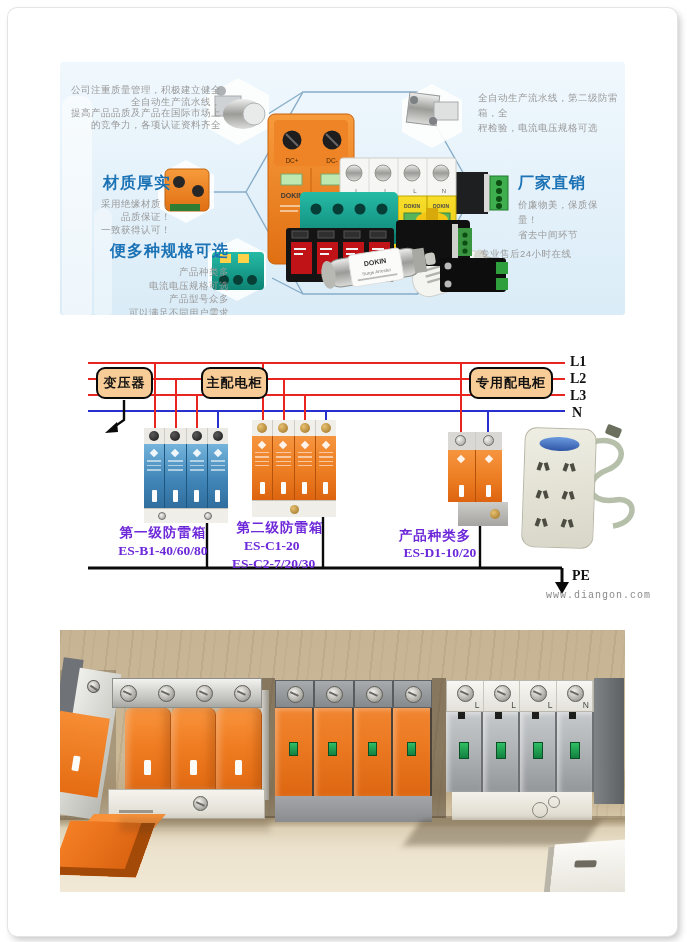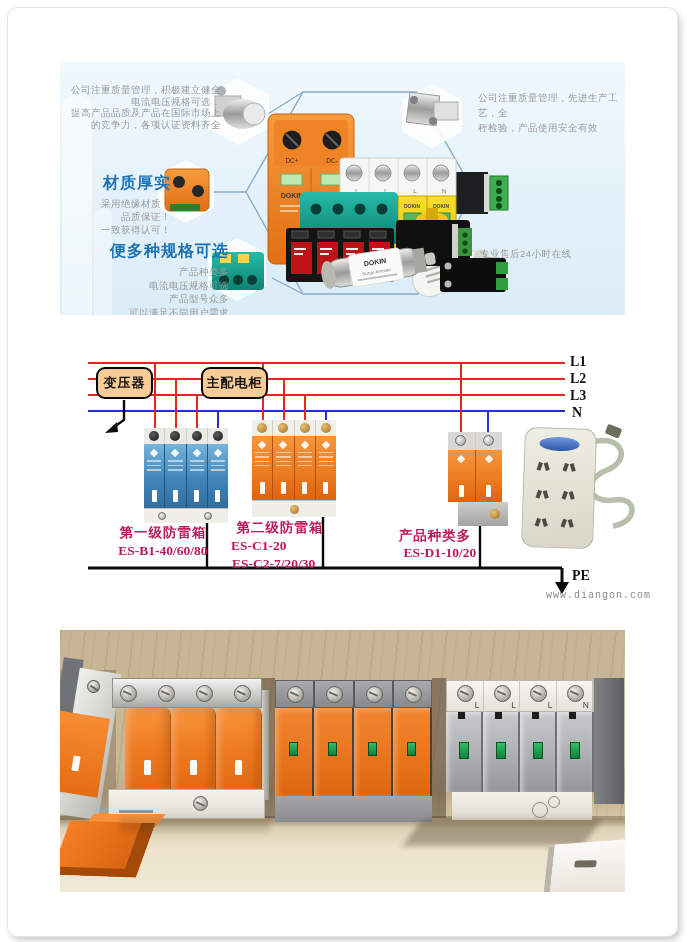--- a/index.html
+++ b/index.html
@@ -19,21 +19,21 @@
   .feat.right .l{line-height:15px;}
   .feat .t{margin-bottom:5px;}
   .collage{position:absolute;left:0;top:0;}
 
   
   .diagram{position:absolute;left:0;top:332px;width:669px;height:290px;background:#fff;}
   .dsvg{position:absolute;left:0;top:0;}
   .dbox{position:absolute;top:27px;height:32px;background:#f8cc96;border:2px solid #0a0a0a;border-radius:9px;
         display:flex;align-items:center;justify-content:center;font-size:13px;font-weight:bold;color:#111;letter-spacing:1px;box-sizing:border-box;}
   .buslab{position:absolute;font-family:"Liberation Serif",serif;font-weight:bold;font-size:14px;color:#111;}
-  .spdlab{position:absolute;font-weight:bold;color:#be185d;}
+  .spdlab{position:absolute;font-weight:bold;color:#6d28d9;}
   .spdlab.cn{font-size:13.5px;letter-spacing:1px;text-align:center;}
   .spdlab.model{font-family:"Liberation Serif",serif;font-size:13.5px;}
   .pe{position:absolute;font-family:"Liberation Serif",serif;font-weight:bold;font-size:14px;color:#111;}
   .wm{position:absolute;font-family:"Liberation Mono",monospace;font-size:10px;color:#8a8a8a;letter-spacing:1px;}
 
   
   .dev{position:absolute;border-radius:2px;}
   .dev .caps{position:absolute;left:0;top:0;width:100%;background:#eceae5;border-bottom:1px solid #b6b3ac;display:flex;}
   .dev .caps .cell{flex:1;position:relative;border-right:1px solid #cfccc5;}
   .dev .caps .cell:last-child{border-right:none;}
@@ -329,41 +329,47 @@
         <rect x="366" y="200" width="10" height="12" rx="3" fill="#c9c9c3"></rect>
         <rect x="290" y="190" width="52" height="32" rx="4" fill="#fbfbf9" stroke="#ddd"></rect>
         <text x="316" y="203" text-anchor="middle" font-size="7" font-weight="bold" fill="#333">DOKIN</text>
         <text x="316" y="212" text-anchor="middle" font-size="4.5" fill="#777">Surge Arrester</text>
         <rect x="296" y="215" width="40" height="2" fill="#bbb"></rect>
       </g>
     </svg>
 
     <div class="feat left" style="right:404px;top:22px;">
       <div class="l">公司注重质量管理，积极建立健全</div>
-      <div class="l">电流电压规格可选，</div>
+      <div class="l">全自动生产流水线，</div>
       <div class="l">提高产品品质及产品在国际市场上</div>
       <div class="l">的竞争力，各项认证资料齐全</div>
     </div>
     <div class="feat left" style="right:396px;top:180px;">
       <div class="t">便多种规格可选</div>
       <div class="l" style="line-height:13.5px">产品种类多</div>
       <div class="l" style="line-height:13.5px">电流电压规格可选</div>
       <div class="l" style="line-height:13.5px">产品型号众多</div>
       <div class="l" style="line-height:13.5px">可以满足不同用户需求</div>
     </div>
     <div class="feat left" style="right:454px;top:112px;">
       <div class="t">材质厚实</div>
       <div class="l" style="line-height:13px">采用绝缘材质，</div>
       <div class="l" style="line-height:13px">品质保证！</div>
       <div class="l" style="line-height:13px">一致获得认可！</div>
     </div>
 
     <div class="feat right" style="left:418px;top:28px;">
-      <div class="l">公司注重质量管理，先进生产工艺，全</div>
-      <div class="l">程检验，产品使用安全有效</div>
+      <div class="l">全自动生产流水线，第二级防雷箱，全</div>
+      <div class="l">程检验，电流电压规格可选</div>
+    </div>
+    <div class="feat right" style="left:458px;top:112px;">
+      <div class="t">厂家直销</div>
+      <div class="l">价廉物美，保质保</div>
+      <div class="l">量！</div>
+      <div class="l">省去中间环节</div>
     </div>
     <div class="feat right" style="left:420px;top:184px;">
       <div class="l">专业售后24小时在线</div>
     </div>
   </section>
 
   <section class="diagram">
     <svg class="dsvg" width="669" height="290" viewBox="0 0 669 290">
 
       <g stroke="#e8251f" stroke-width="2.2">
@@ -403,20 +409,21 @@
         <line x1="554" y1="228" x2="554" y2="244" stroke="#0a0a0a" stroke-width="3"></line>
         <polygon points="547,242 561,242 554,254" fill="#0a0a0a"></polygon>
       </g>
 
       <path d="M 585,102 C 614,94 624,120 599,130 C 574,140 579,164 607,160 C 629,156 631,182 605,186" fill="none" stroke="#b5bfa9" stroke-width="5.5"></path>
       <rect x="598" y="86" width="15" height="10" rx="2" fill="#6a6f5e" transform="rotate(22 605 91)"></rect>
     </svg>
 
     <div class="dbox" style="left:88px;width:57px;">变压器</div>
     <div class="dbox" style="left:193px;width:67px;">主配电柜</div>
+    <div class="dbox" style="left:461px;width:84px;">专用配电柜</div>
 
     <div class="buslab" style="left:562px;top:14px;">L1</div>
     <div class="buslab" style="left:562px;top:31px;">L2</div>
     <div class="buslab" style="left:562px;top:48px;">L3</div>
     <div class="buslab" style="left:564px;top:65px;">N</div>
 
     <div class="dev" style="left:136px;top:88px;width:84px;height:94px;">
       <div class="caps" style="height:16px;">
         <div class="cell">
               <span class="scr dark" style="left:5px;top:3px;width:10px;height:10px;"></span>
@@ -531,21 +538,21 @@
           <span class="sock" style="left:38px;top:32px;"></span>
       <span class="sock" style="left:12px;top:60px;"></span>
           <span class="sock" style="left:38px;top:60px;"></span>
       <span class="sock" style="left:12px;top:88px;"></span>
           <span class="sock" style="left:38px;top:88px;"></span>
     </div>
 
     <div class="spdlab cn" style="left:100px;top:184px;width:110px;">第一级防雷箱</div>
     <div class="spdlab model" style="left:100px;top:203px;width:110px;text-align:center;">ES-B1-40/60/80</div>
     <div class="spdlab cn" style="left:222px;top:179px;width:100px;text-align:center;">第二级防雷箱</div>
-    <div class="spdlab model" style="left:223px;top:198px;">ES-C1-20</div>
+    <div class="spdlab model" style="left:236px;top:198px;">ES-C1-20</div>
     <div class="spdlab model" style="left:224px;top:216px;">ES-C2-7/20/30</div>
     <div class="spdlab cn" style="left:377px;top:187px;width:100px;">产品种类多</div>
     <div class="spdlab model" style="left:382px;top:205px;width:100px;text-align:center;">ES-D1-10/20</div>
 
     <div class="pe" style="left:564px;top:228px;">PE</div>
     <div class="wm" style="left:538px;top:250px;">www.diangon.com</div>
   </section>
 
   <section class="photo">
     <div class="ptable"></div>

